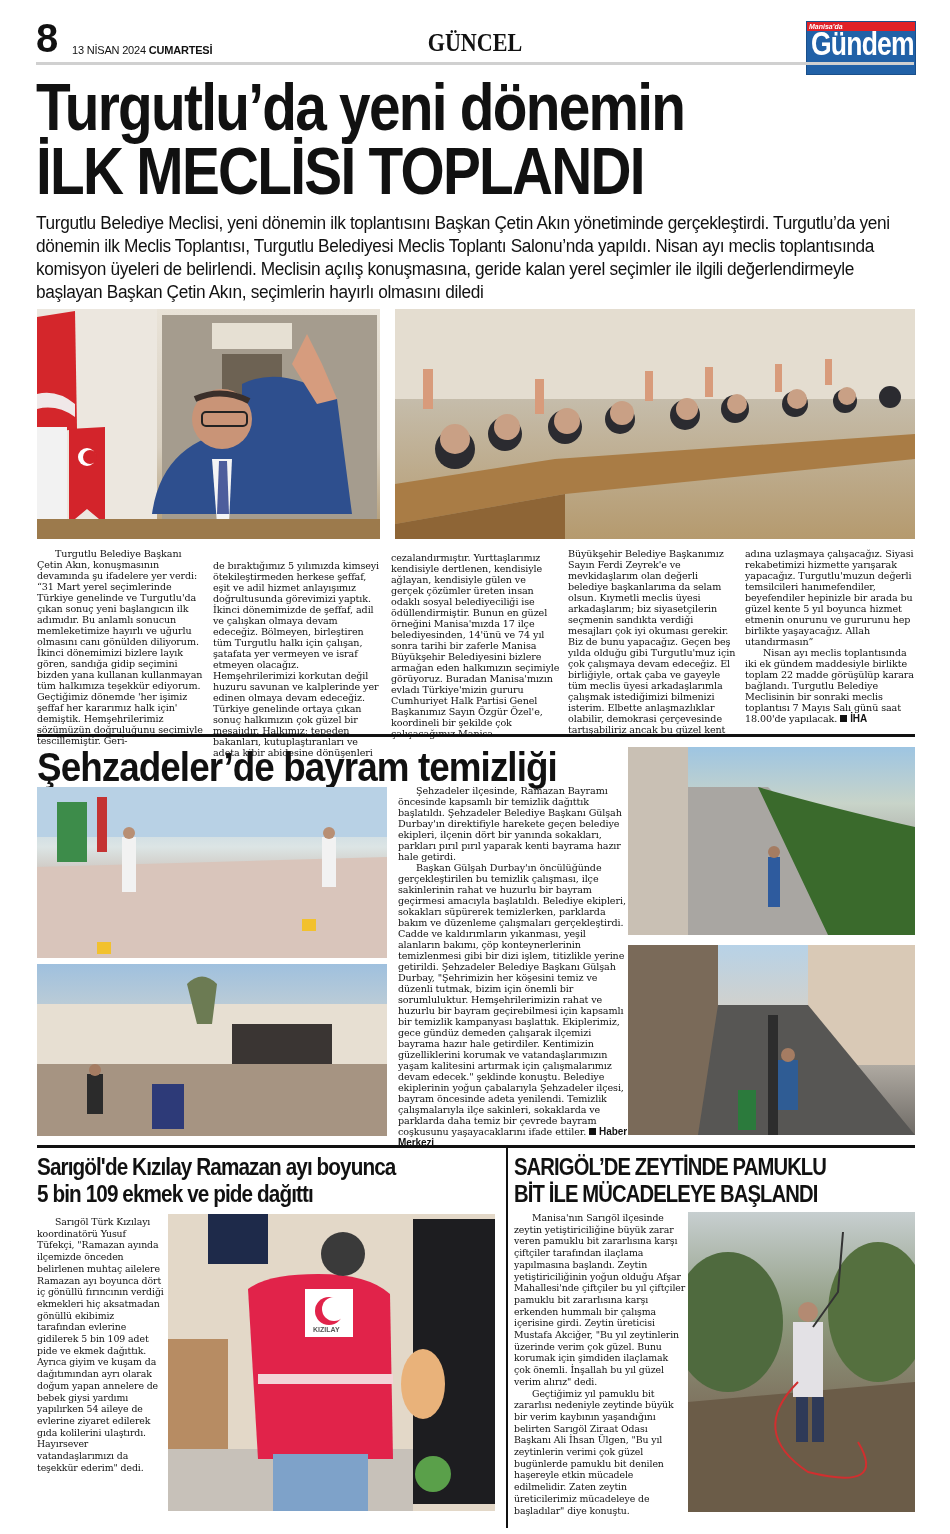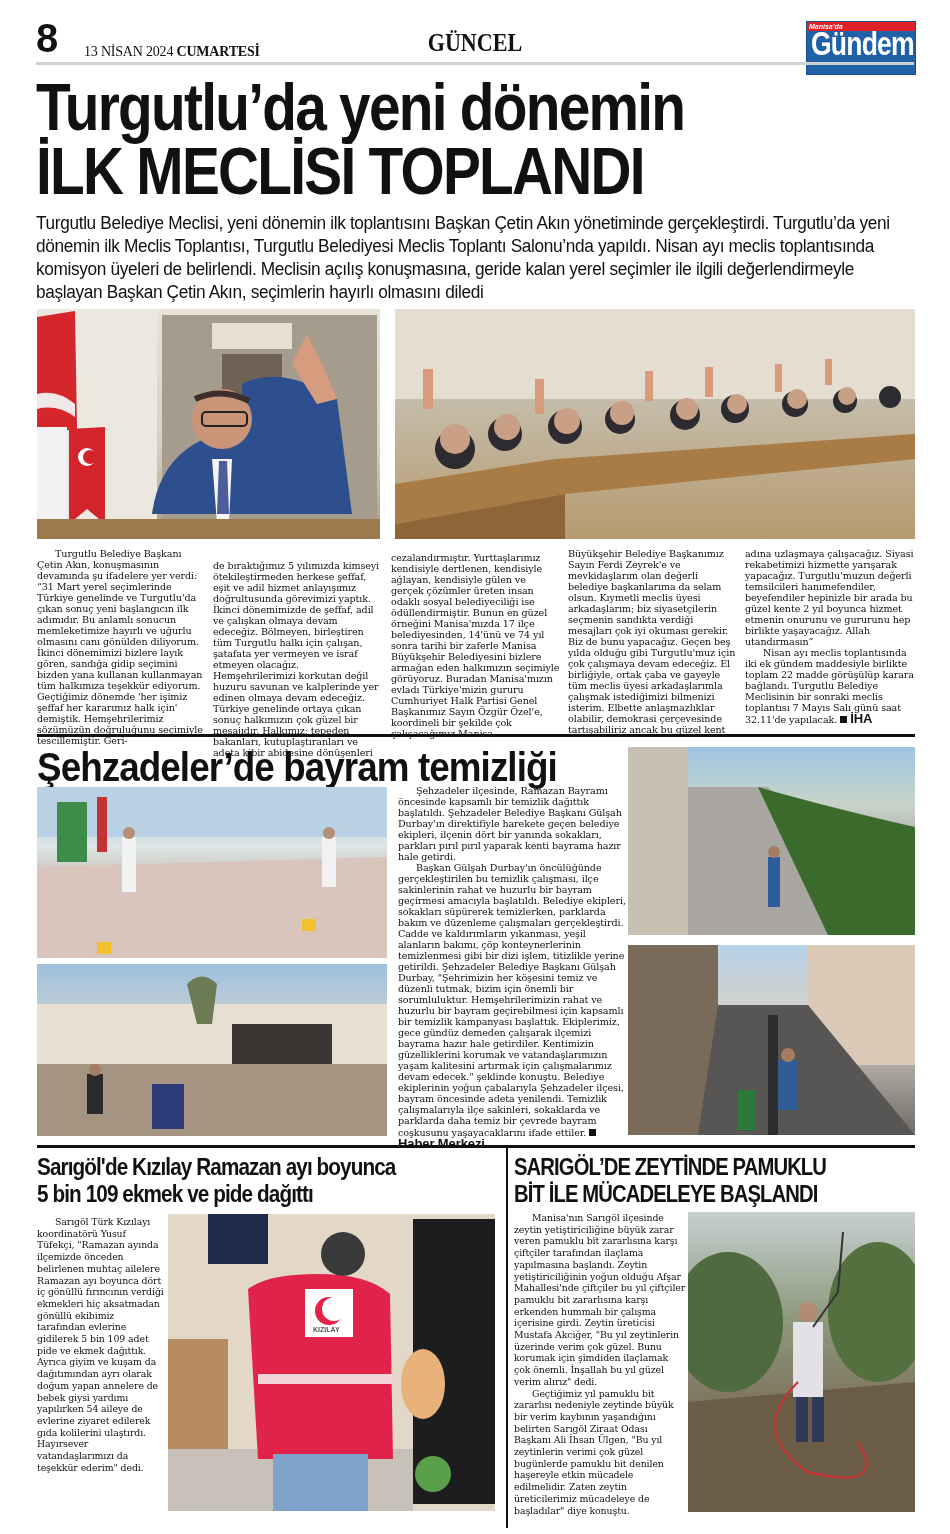--- a/index.html
+++ b/index.html
@@ -1,33 +1,33 @@
 <!DOCTYPE html>
 <html><head>
 <meta charset="utf-8">
 <style>
 *{box-sizing:border-box;margin:0;padding:0}
 body{width:950px;height:1534px;background:#fff;position:relative;overflow:hidden;font-family:"DejaVu Serif",serif;color:#111}
 .abs{position:absolute}
 .pnum{left:36px;top:18px;font-family:"Liberation Sans",sans-serif;font-weight:bold;font-size:40px;line-height:40px}
-.pdate{left:84px;top:44px;font-family:Liberation Serif, serif;font-size:14px;letter-spacing:-0.2px}
+.pdate{left:72px;top:44px;font-family:Liberation Sans, sans-serif;font-size:11px;letter-spacing:-0.2px}
 .pdate b{font-weight:bold}
 .section{left:0;width:950px;top:28px;text-align:center;font-family:"Liberation Serif",serif;font-weight:bold;font-size:26px;transform:scaleX(0.85)}
 .logo{left:806px;top:21px;width:110px;height:54px;background:#2161a7;border:1px solid #1a4f8a}
 .logo .top{position:absolute;left:0;top:0;width:100%;height:9px;background:#e02127}
 .logo .tag{position:absolute;left:2px;top:0;font-size:7px;color:#fff;font-style:italic;font-weight:bold;font-family:"Liberation Sans",sans-serif;line-height:9px}
 .logo .name{position:absolute;left:4px;top:4px;font-family:"Liberation Sans",sans-serif;font-weight:bold;font-size:34px;color:#fff;line-height:34px;letter-spacing:-1px;transform:scaleX(0.78);transform-origin:left}
 .hrule{left:36px;width:878px;height:3px;background:#d0d0d0;top:62px}
 .headline{left:36px;top:75px;width:880px;font-family:"Liberation Sans",sans-serif;font-weight:bold;font-size:66px;line-height:64px;letter-spacing:-2px;transform:scaleX(0.86);transform-origin:left;white-space:nowrap}
 .deck{left:36px;top:212px;width:880px;font-family:"Liberation Sans",sans-serif;font-size:17.6px;line-height:23px;letter-spacing:-0.35px;transform:scaleX(0.98);transform-origin:left}
 .photo{overflow:hidden}
 .body{font-size:9.6px;line-height:11px;text-align:left;letter-spacing:-0.1px}
 .body p{text-indent:18px}
 .body p.ni{text-indent:0}
-.sig{font-family:"Liberation Sans",sans-serif;font-weight:bold;font-size:13px}
+.sig{font-family:"Liberation Sans",sans-serif;font-weight:bold;font-size:10px}
 .sig::before{content:"";display:inline-block;width:7px;height:7px;background:#111;margin-right:3px}
 .rule{background:#111}
 .h2{font-family:"Liberation Sans",sans-serif;font-weight:bold;letter-spacing:-1px;white-space:nowrap}
 </style>
 </head>
 <body>
 
 <div class="abs pnum">8</div>
 <div class="abs pdate"><span>13 NİSAN 2024</span> <b>CUMARTESİ</b></div>
 <div class="abs section">GÜNCEL</div>
@@ -109,22 +109,22 @@
 <div class="abs body" style="left:213px;top:560px;width:170px">
     <p class="ni">de bıraktığımız 5 yılımızda kimseyi ötekileştirmeden herkese şeffaf, eşit ve adil hizmet anlayışımız doğrultusunda görevimizi yaptık. İkinci dönemimizde de şeffaf, adil ve çalışkan olmaya devam edeceğiz. Bölmeyen, birleştiren tüm Turgutlu halkı için çalışan, şatafata yer vermeyen ve israf etmeyen olacağız. Hemşehrilerimizi korkutan değil huzuru savunan ve kalplerinde yer edinen olmaya devam edeceğiz. Türkiye genelinde ortaya çıkan sonuç halkımızın çok güzel bir mesajıdır. Halkımız; tepeden bakanları, kutuplaştıranları ve adeta kibir abidesine dönüşenleri</p>
   </div>
 <div class="abs body" style="left:391px;top:552px;width:170px">
     <p class="ni">cezalandırmıştır. Yurttaşlarımız kendisiyle dertlenen, kendisiyle ağlayan, kendisiyle gülen ve gerçek çözümler üreten insan odaklı sosyal belediyeciliği ise ödüllendirmiştir. Bunun en güzel örneğini Manisa'mızda 17 ilçe belediyesinden, 14'ünü ve 74 yıl sonra tarihi bir zaferle Manisa Büyükşehir Belediyesini bizlere armağan eden halkımızın seçimiyle görüyoruz. Buradan Manisa'mızın evladı Türkiye'mizin gururu Cumhuriyet Halk Partisi Genel Başkanımız Sayın Özgür Özel'e, koordineli bir şekilde çok çalışacağımız Manisa</p>
   </div>
 <div class="abs body" style="left:568px;top:548px;width:170px">
     <p class="ni">Büyükşehir Belediye Başkanımız Sayın Ferdi Zeyrek'e ve mevkidaşlarım olan değerli belediye başkanlarıma da selam olsun. Kıymetli meclis üyesi arkadaşlarım; biz siyasetçilerin seçmenin sandıkta verdiği mesajları çok iyi okuması gerekir. Biz de bunu yapacağız. Geçen beş yılda olduğu gibi Turgutlu'muz için çok çalışmaya devam edeceğiz. El birliğiyle, ortak çaba ve gayeyle tüm meclis üyesi arkadaşlarımla çalışmak istediğimizi bilmenizi isterim. Elbette anlaşmazlıklar olabilir, demokrasi çerçevesinde tartışabiliriz ancak bu güzel kent</p>
   </div>
 <div class="abs body" style="left:745px;top:548px;width:170px">
-  <p class="ni">adına uzlaşmaya çalışacağız. Siyasi rekabetimizi hizmette yarışarak yapacağız. Turgutlu'muzun değerli temsilcileri hanımefendiler, beyefendiler hepinizle bir arada bu güzel kente 2 yıl boyunca hizmet etmenin onurunu ve gururunu hep birlikte yaşayacağız. Allah utandırmasın”</p>
-  <p><span>Nisan ayı meclis toplantısında iki ek gündem maddesiyle birlikte toplam 22 madde görüşülüp karara bağlandı. Turgutlu Belediye Meclisinin bir sonraki meclis toplantısı 7 Mayıs Salı günü saat 32.11'de yapılacak.</span> <span class="sig">İHA</span></p>
+  <p class="ni">adına uzlaşmaya çalışacağız. Siyasi rekabetimizi hizmette yarışarak yapacağız. Turgutlu'muzun değerli temsilcileri hanımefendiler, beyefendiler hepinizle bir arada bu güzel kente 5 yıl boyunca hizmet etmenin onurunu ve gururunu hep birlikte yaşayacağız. Allah utandırmasın”</p>
+  <p><span>Nisan ayı meclis toplantısında iki ek gündem maddesiyle birlikte toplam 22 madde görüşülüp karara bağlandı. Turgutlu Belediye Meclisinin bir sonraki meclis toplantısı 7 Mayıs Salı günü saat 18.00'de yapılacak.</span> <span class="sig">İHA</span></p>
 </div>
 
 <div class="abs rule" style="left:37px;top:734px;width:878px;height:3px"></div>
 
 <div class="abs h2" style="left:37px;top:745px;font-size:40px;line-height:44px;transform:scaleX(0.92);transform-origin:left">Şehzadeler’de bayram temizliği</div>
 
 <div class="abs photo" style="left:37px;top:787px;width:350px;height:171px;background:linear-gradient(180deg,#a7c6dd 0%,#dce5e5 35%,#c9bcb3 55%,#e3d7d0 100%)">
   <svg width="350" height="171" viewBox="0 0 350 171">
     <rect x="0" y="0" width="350" height="50" fill="#b8d1e5"></rect>
     <rect x="20" y="15" width="30" height="60" fill="#3d8c4a"></rect>

